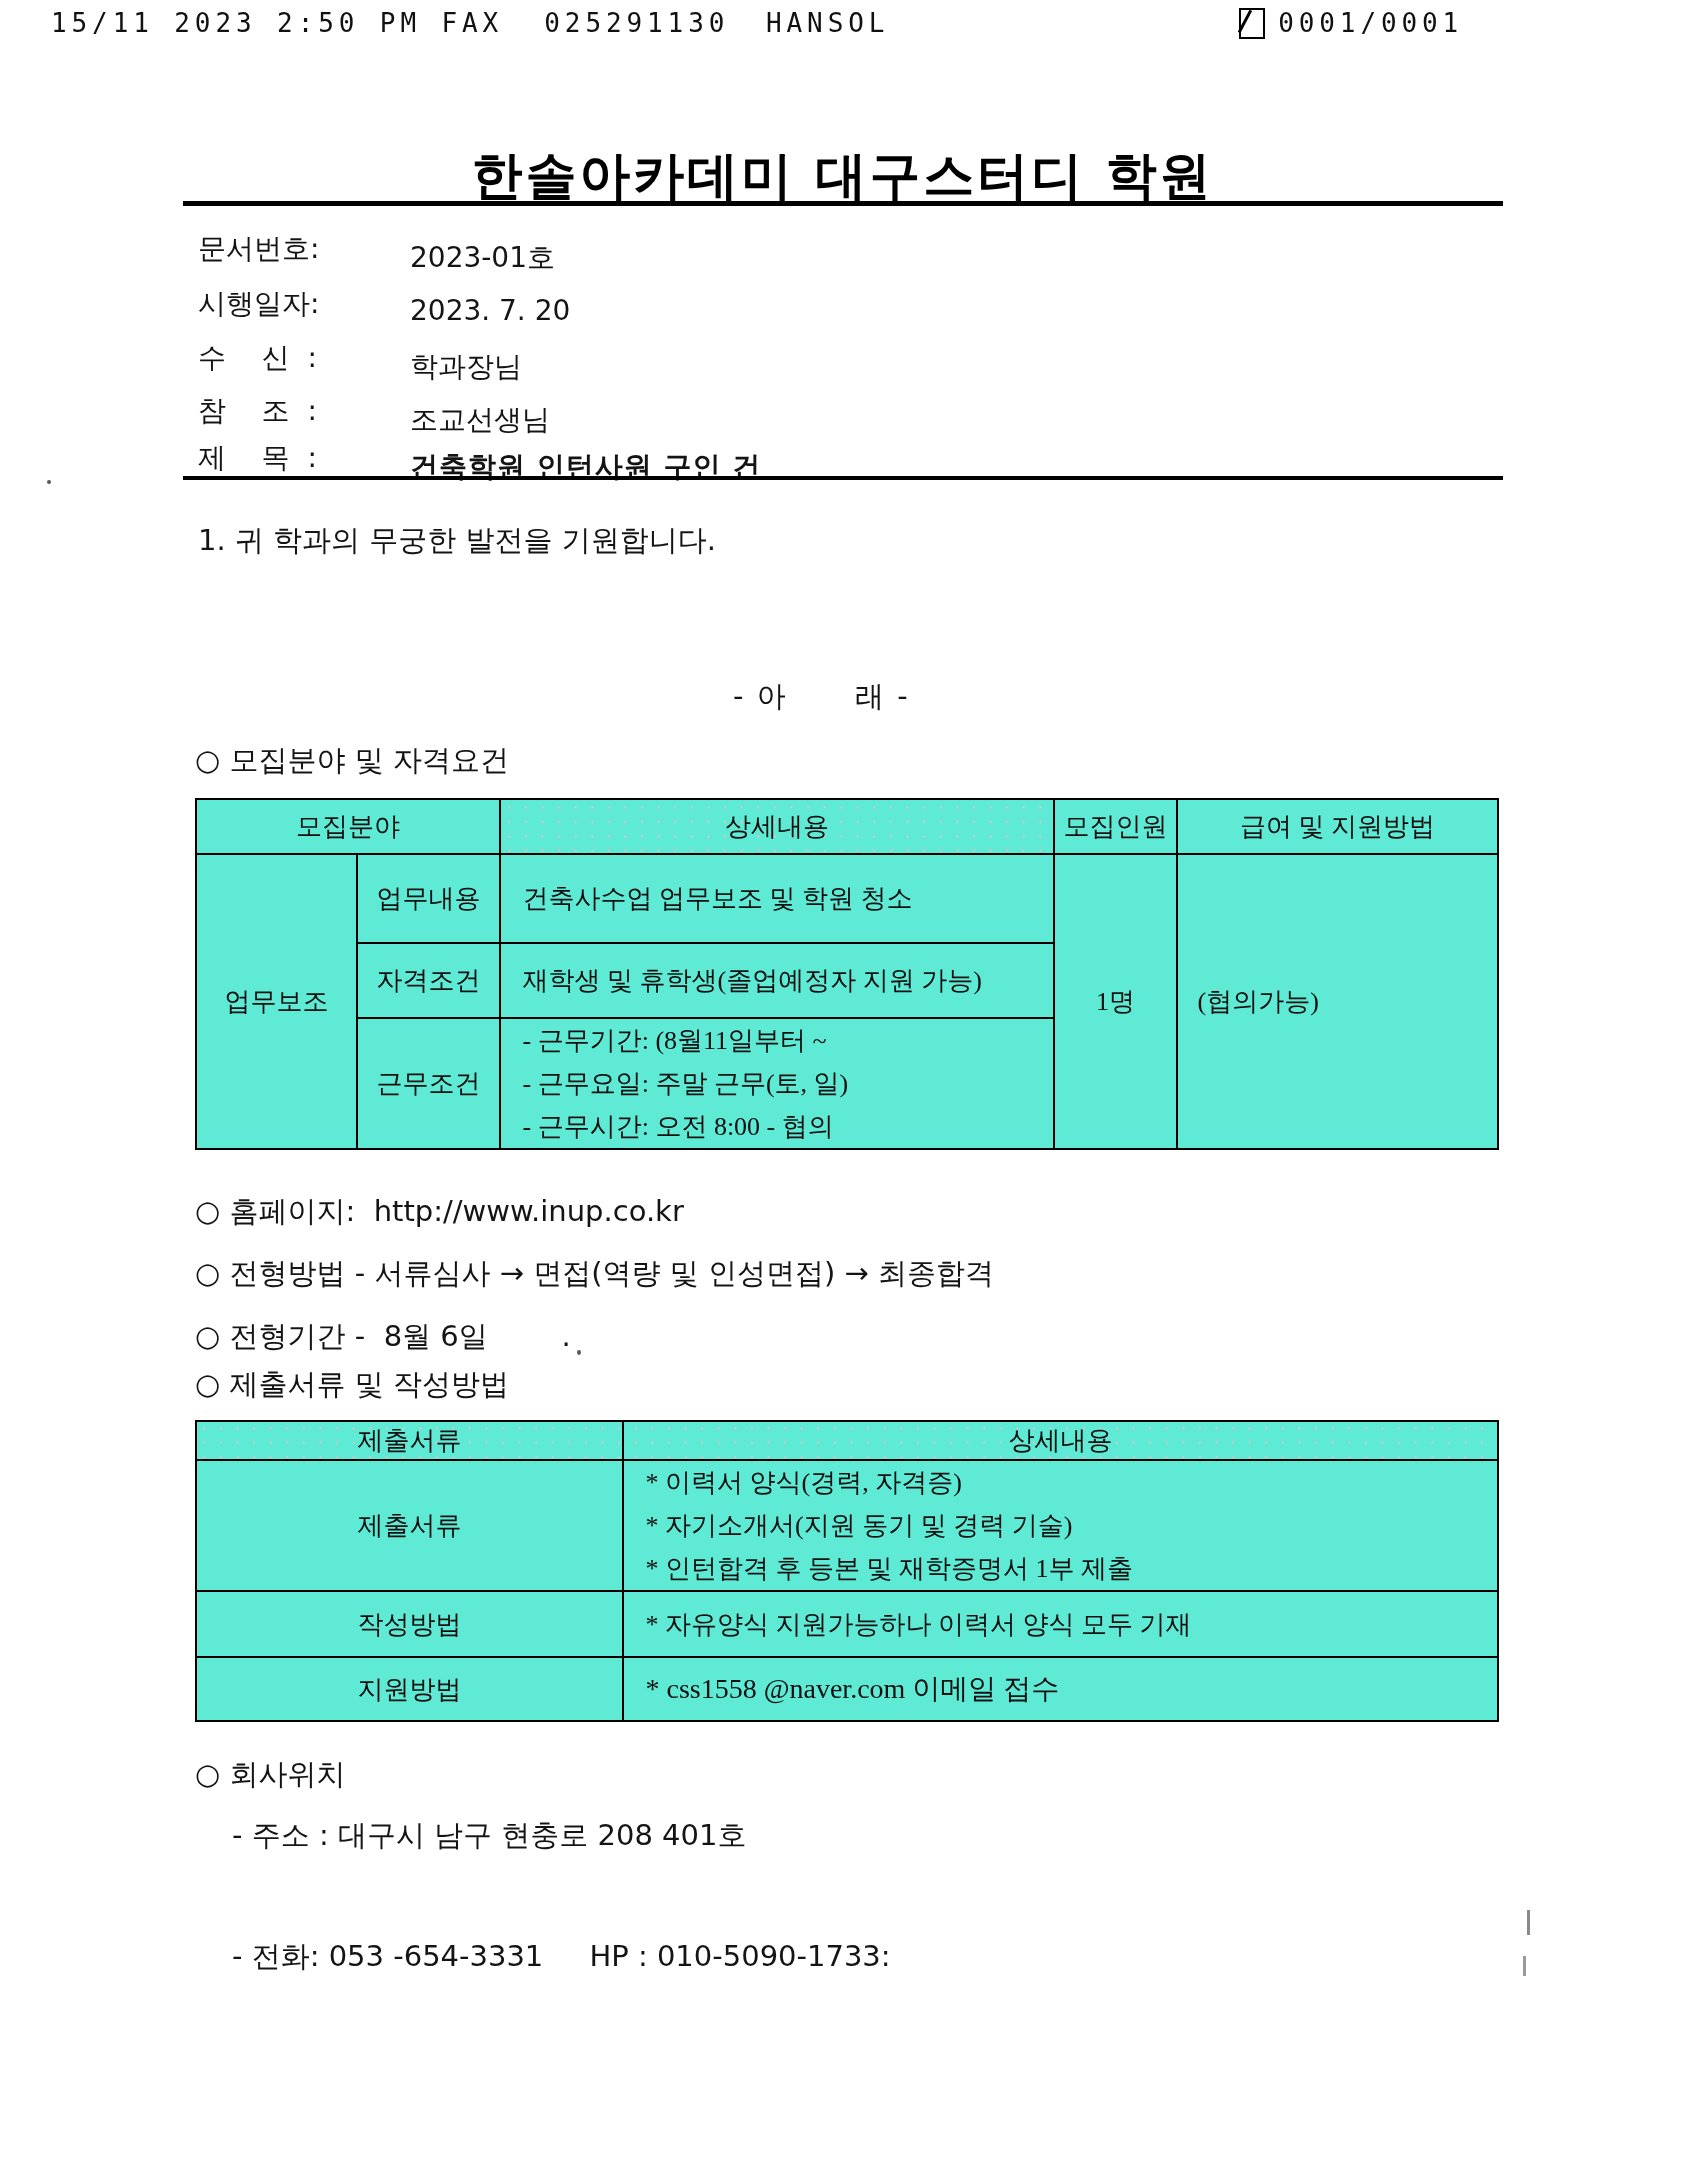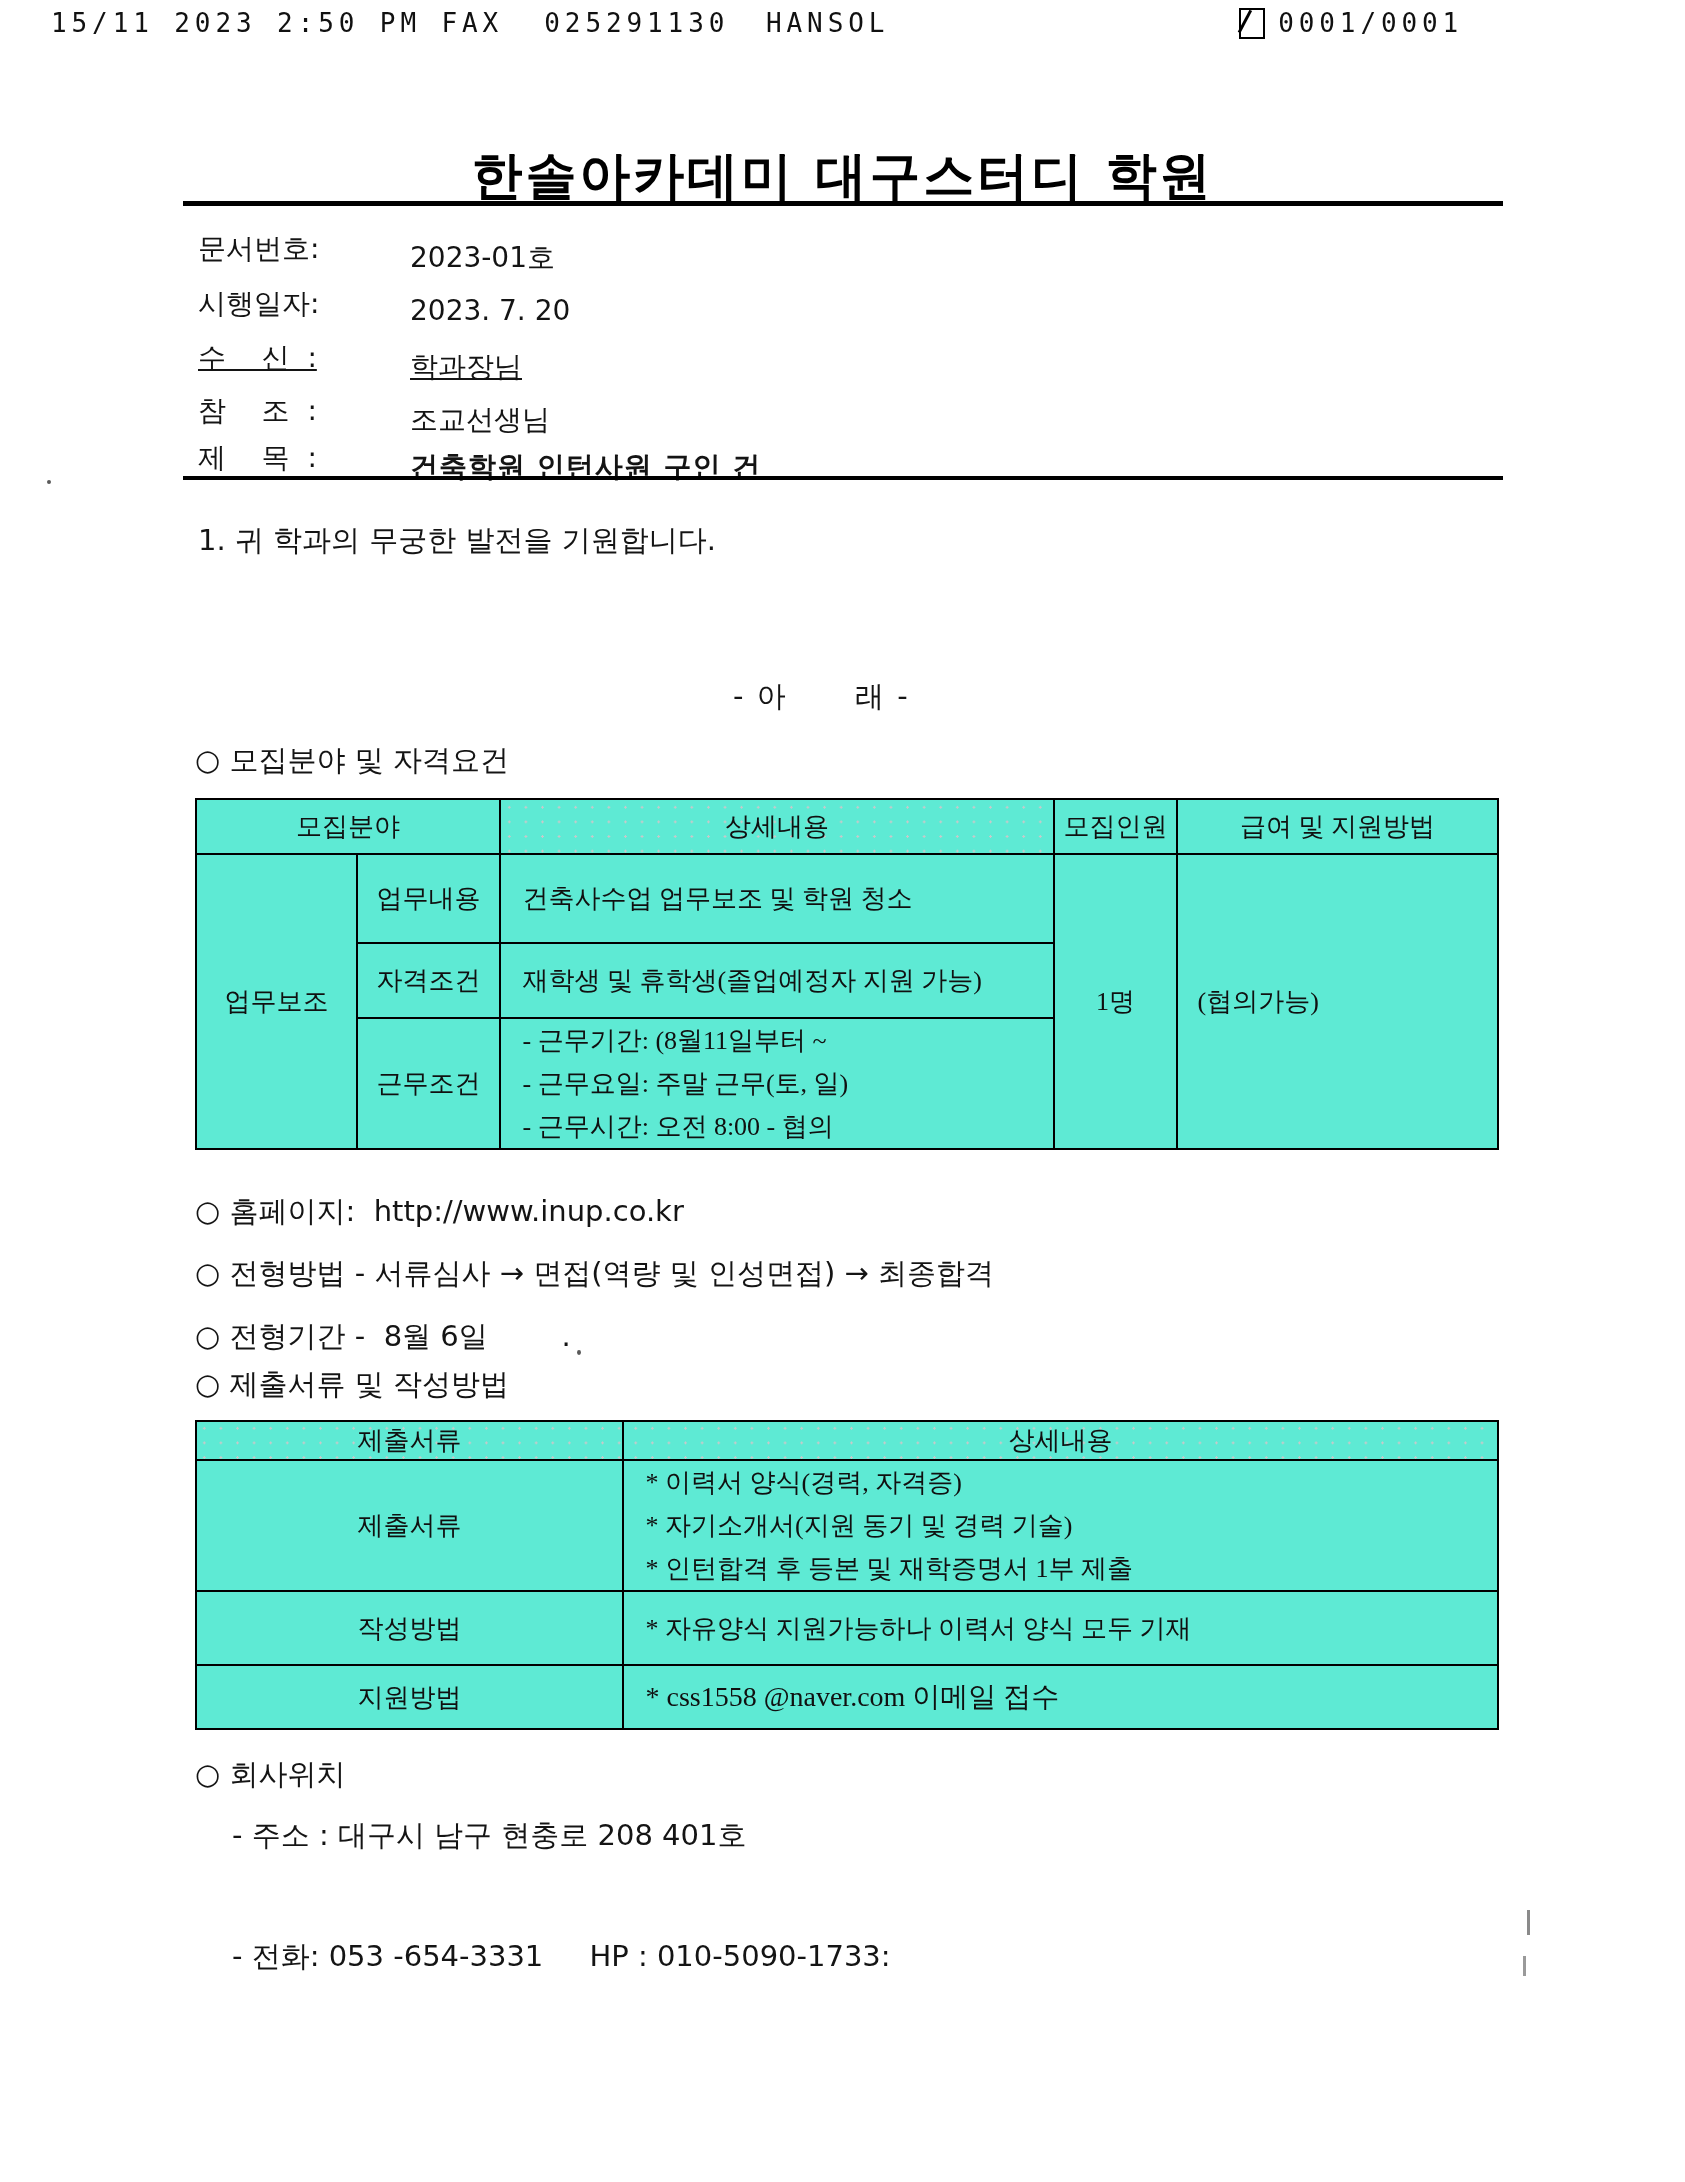--- a/index.html
+++ b/index.html
@@ -32,21 +32,21 @@
   }
   .rule{position:absolute;background:#000;}
   .rule-1{top:201px;left:183px;width:1320px;height:4.9px;}
   .rule-2{top:476px;left:183px;width:1320px;height:3.9px;}
 
   
   .meta-row{position:absolute;left:198px;display:flex;font-size:28px;white-space:pre;}
   .meta-label{width:212px;white-space:pre;}
   .meta-value{white-space:pre;margin-top:9px;}
   .meta-value.bold{font-weight:bold;letter-spacing:1px;}
-  .meta-r1{top:230px;} .meta-r2{top:285px;} .meta-r3{top:339px;text-decoration:underline;}
+  .meta-r1{top:230px;} .meta-r2{top:285px;} .meta-r3{top:339px;}
   .meta-r4{top:392px;} .meta-r5{top:439px;}
 
   
   .body-line{position:absolute;left:198px;font-size:29px;white-space:pre;}
   .body-l1{top:521px;} .body-l2{top:573px;} .body-l3{top:626px;}
   .below-marker{position:absolute;left:733px;top:677px;font-size:29px;white-space:pre;letter-spacing:2px;}
 
   
   .section-line{position:absolute;left:195px;font-size:29px;white-space:pre;}
   .sec-recruit{top:741px;}
@@ -178,21 +178,21 @@
         <tr style="height:39px" class="speckle">
       <th class="t-center">제출서류</th>
       <th class="t-center">상세내용</th>
     </tr>
     <tr style="height:126px">
       <td class="t-center">제출서류</td>
       <td class="multiline">* 이력서 양식(경력, 자격증)
 * 자기소개서(지원 동기 및 경력 기술)
 * 인턴합격 후 등본 및 재학증명서 1부 제출</td>
     </tr>
-    <tr style="height:74px">
+    <tr style="height:66px">
       <td class="t-center">작성방법</td>
       <td class="t-left">* 자유양식 지원가능하나 이력서 양식 모두 기재</td>
     </tr>
     <tr style="height:64px">
       <td class="t-center">지원방법</td>
       <td class="t-left email-cell">*  css1558 @naver.com 이메일 접수</td>
     </tr>
   </tbody>
     </table>
 

